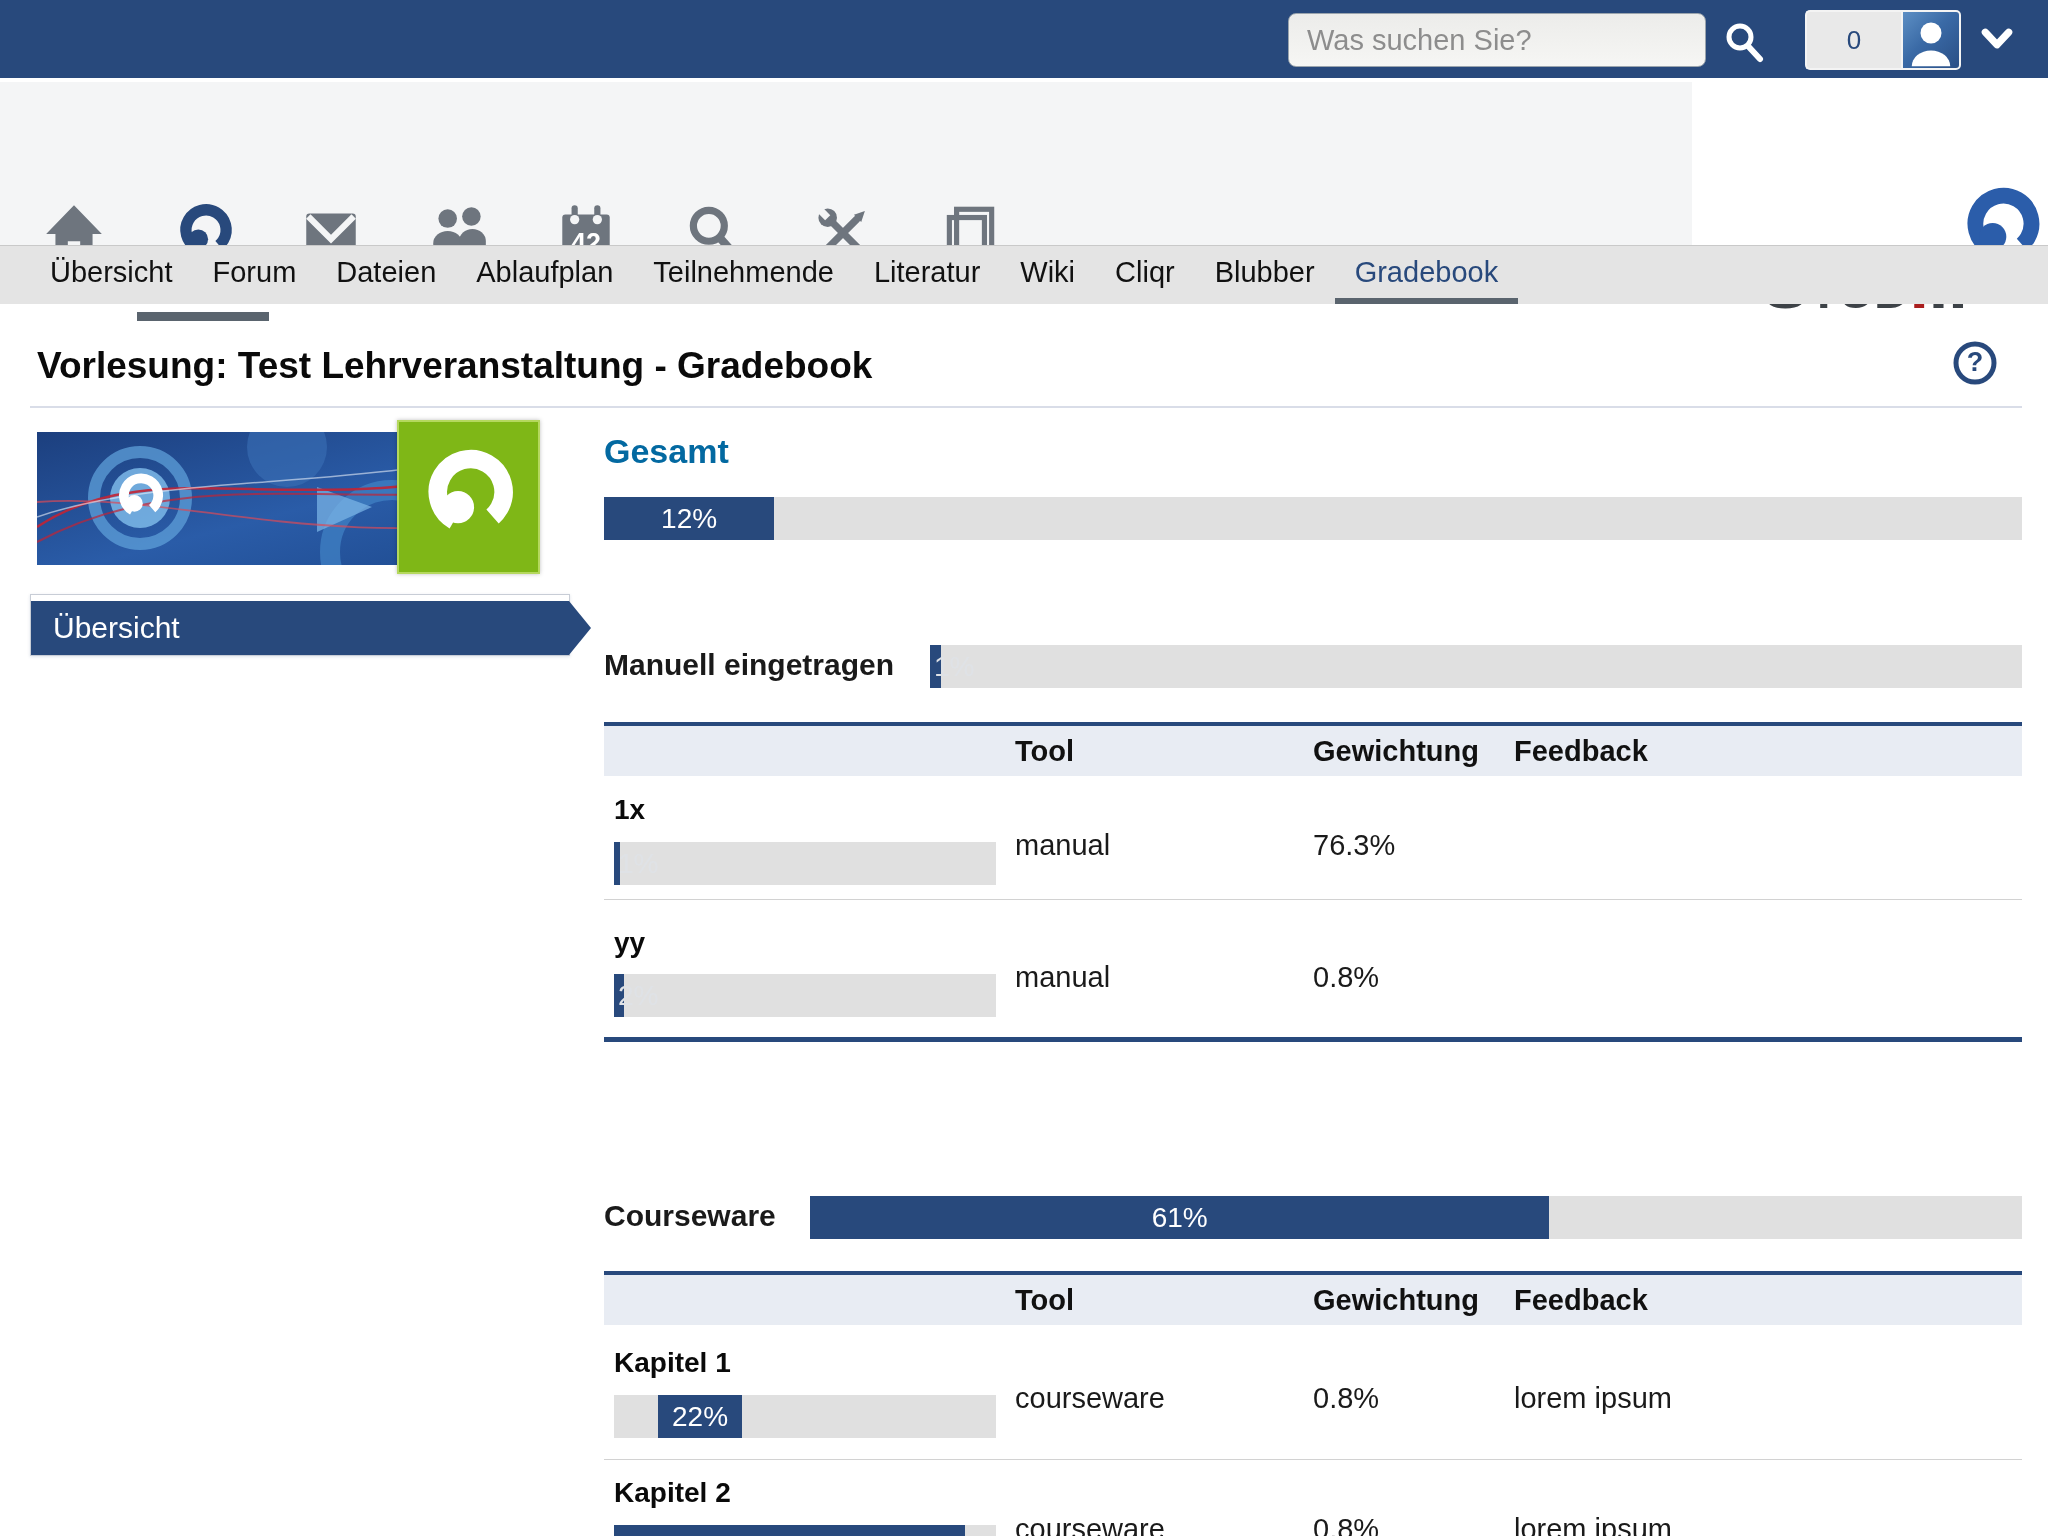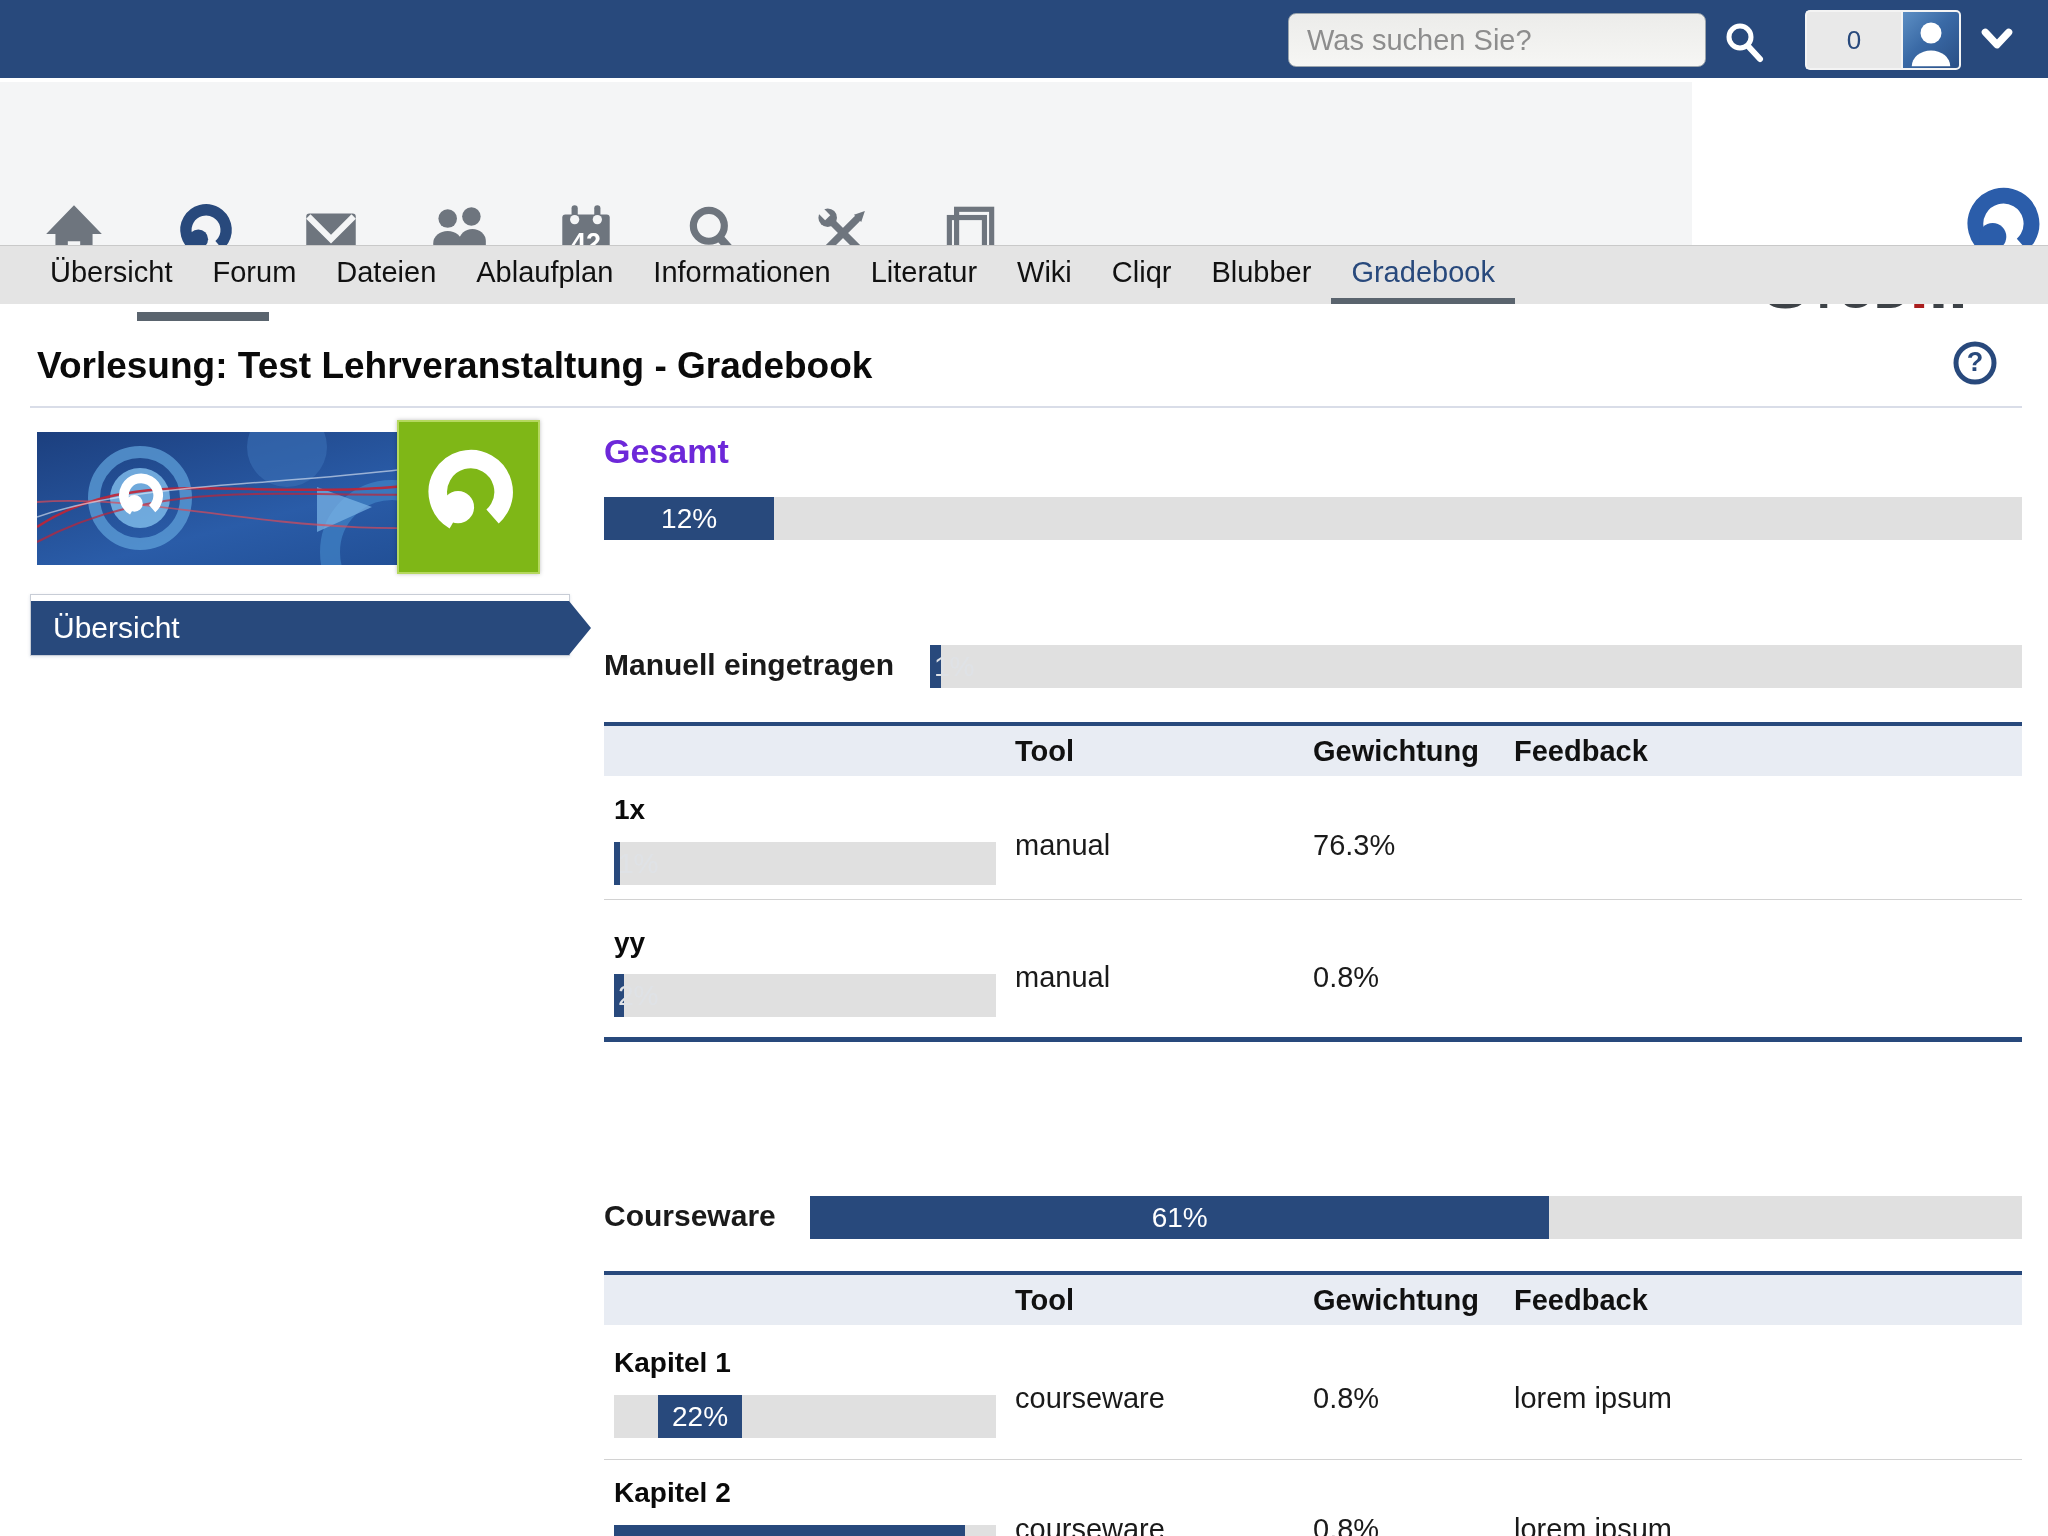--- a/index.html
+++ b/index.html
@@ -60,21 +60,21 @@
   #sidebar-menu{position:absolute;left:30px;top:594px;width:540px;background:#fff;
     border:1px solid #c8cdd6;box-shadow:0 1px 3px rgba(40,73,124,.15);padding-top:6px;}
   .menu-item{position:relative;display:block;width:100%;text-align:left;border:none;background:none;
     cursor:pointer;font-family:inherit;font-size:30px;height:54px;line-height:54px;padding:0 0 0 22px;color:var(--accent);}
   .menu-item.active{background:var(--accent);color:#fff;}
   .menu-item.active .menu-arrow{position:absolute;left:100%;top:0;width:0;height:0;
     border-top:27px solid transparent;border-bottom:27px solid transparent;border-left:22px solid var(--accent);}
 
   
   #main{position:absolute;left:604px;top:410px;width:1418px;height:1126px;}
-  .h-gesamt{position:absolute;left:0;top:22px;font-size:34px;font-weight:bold;color:#6d28d9;}
+  .h-gesamt{position:absolute;left:0;top:22px;font-size:34px;font-weight:bold;color:#0369a1;}
   .section-label{position:absolute;font-size:30px;font-weight:bold;color:#1a1a1a;}
 
   .pbar{position:absolute;background:var(--track);height:43px;}
   .pfill{position:relative;height:100%;background:var(--accent);}
   .plabel{position:absolute;top:0;left:50%;transform:translateX(-50%);height:53px;line-height:43px;
     color:#fff;font-size:28px;white-space:nowrap;}
   .pfill.tiny .plabel{left:4px;transform:none;color:#dfe2e6;}
 
   .thead{position:absolute;left:0;width:1418px;height:54px;background:#e8ecf3;border-top:4px solid var(--accent);}
   .thead span{position:absolute;top:0;height:50px;line-height:50px;font-size:29px;font-weight:bold;color:#111;}
@@ -225,21 +225,21 @@
       </span>
       <div id="logo-text"><span>Stud</span><span class="logo-dot">.</span><span>IP</span></div>
     </div>
   </div>
 
   <div id="tabbar">
     <button class="tab">Übersicht</button>
     <button class="tab">Forum</button>
     <button class="tab">Dateien</button>
     <button class="tab">Ablaufplan</button>
-    <button class="tab">Informationen</button>
+    <button class="tab">Teilnehmende</button>
     <button class="tab">Literatur</button>
     <button class="tab">Wiki</button>
     <button class="tab">Cliqr</button>
     <button class="tab">Blubber</button>
     <button class="tab active">Gradebook</button>
   </div>
 
   <h1 id="page-title">Vorlesung: Test Lehrveranstaltung - Gradebook</h1>
   <button id="help-btn">
     <span>

